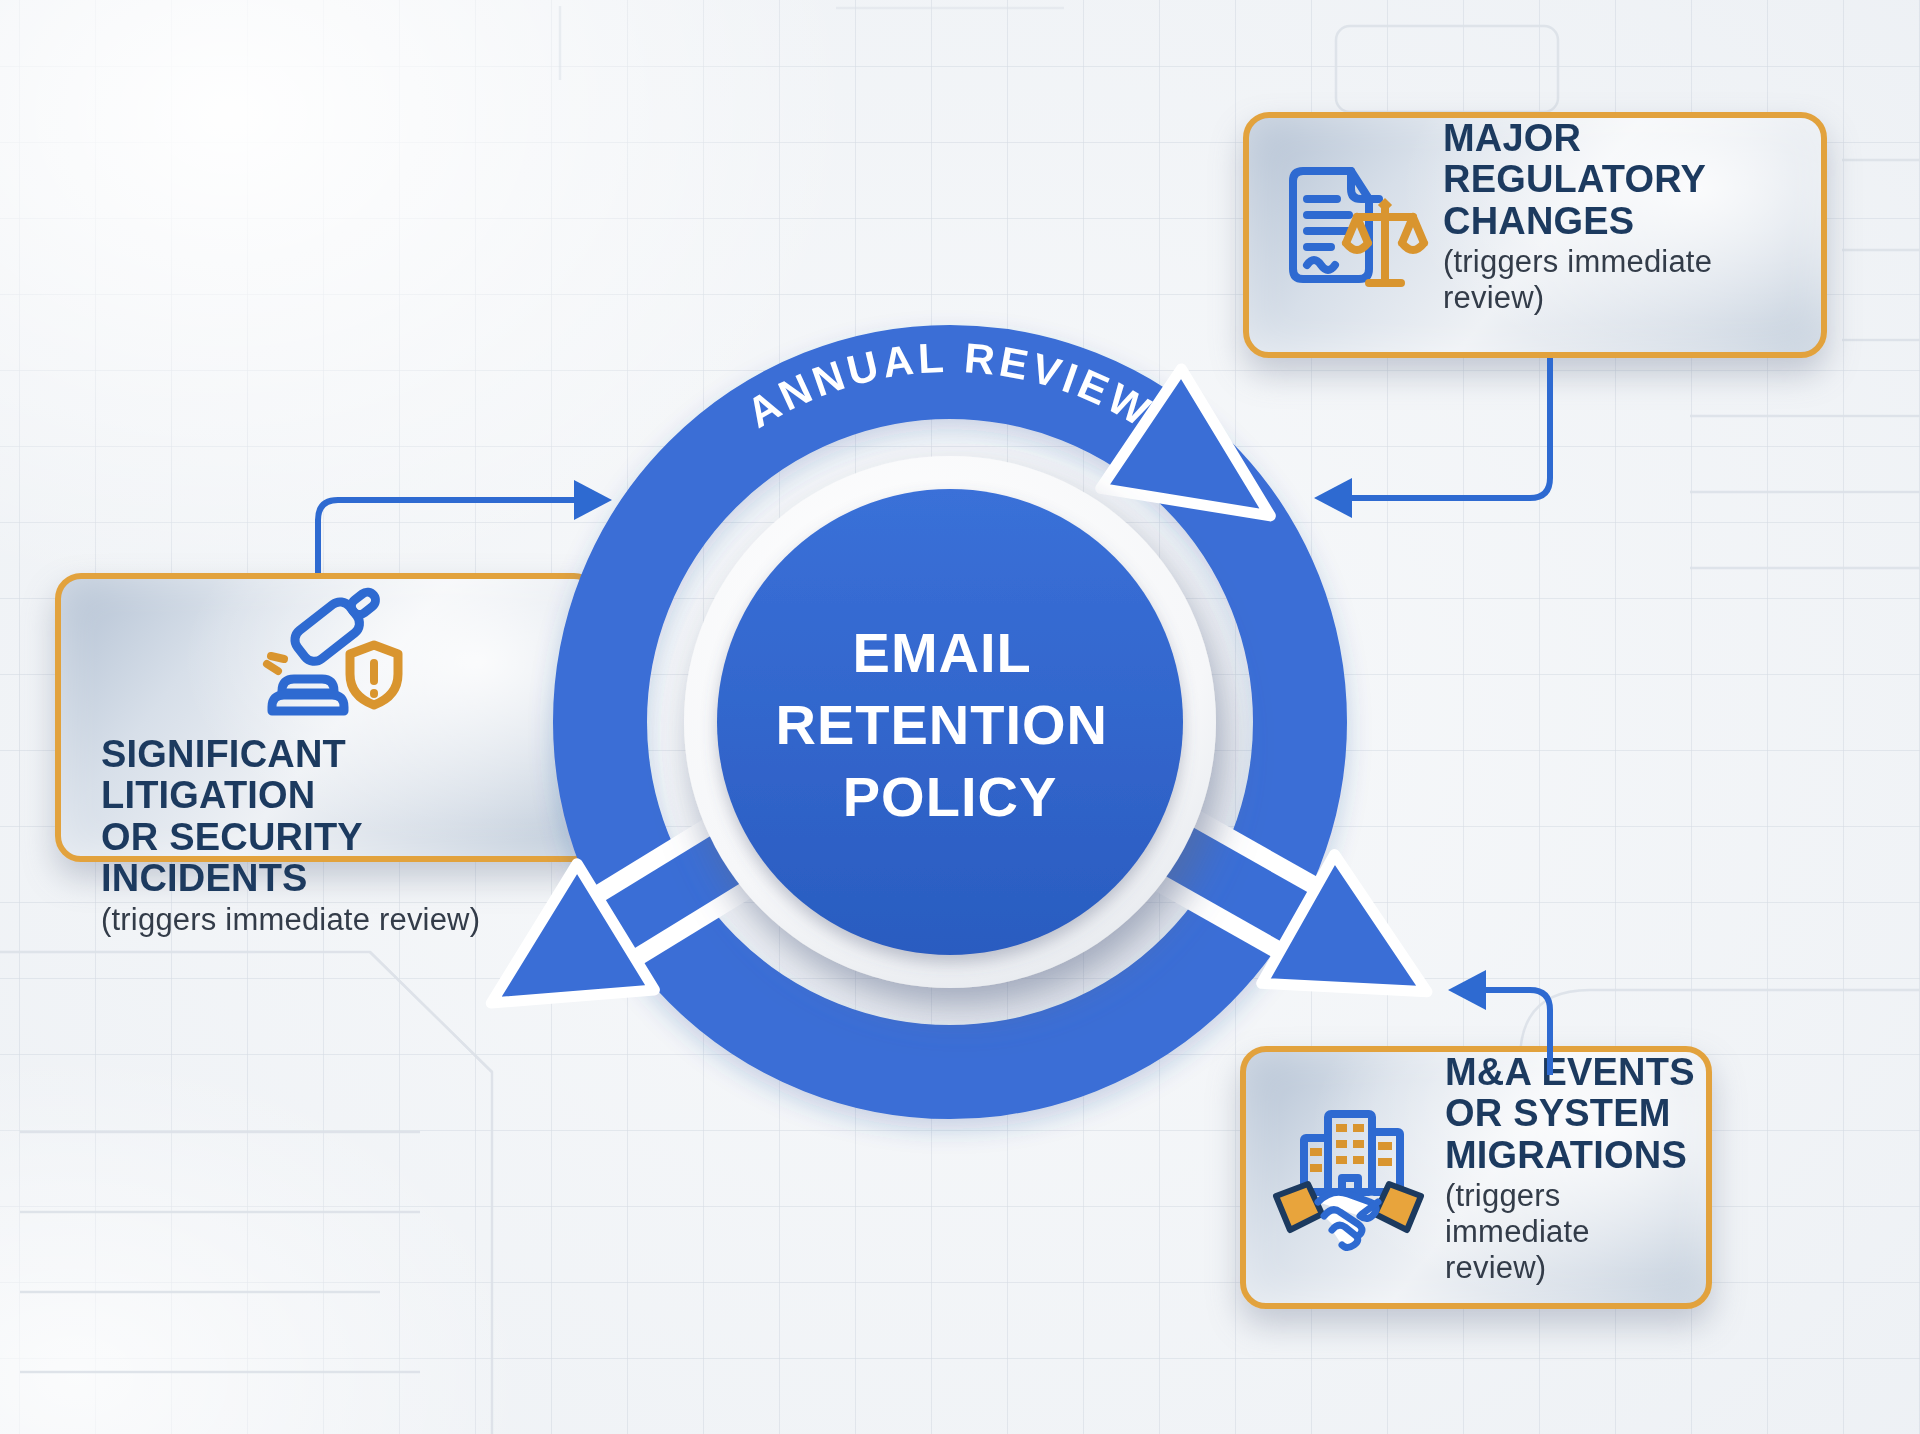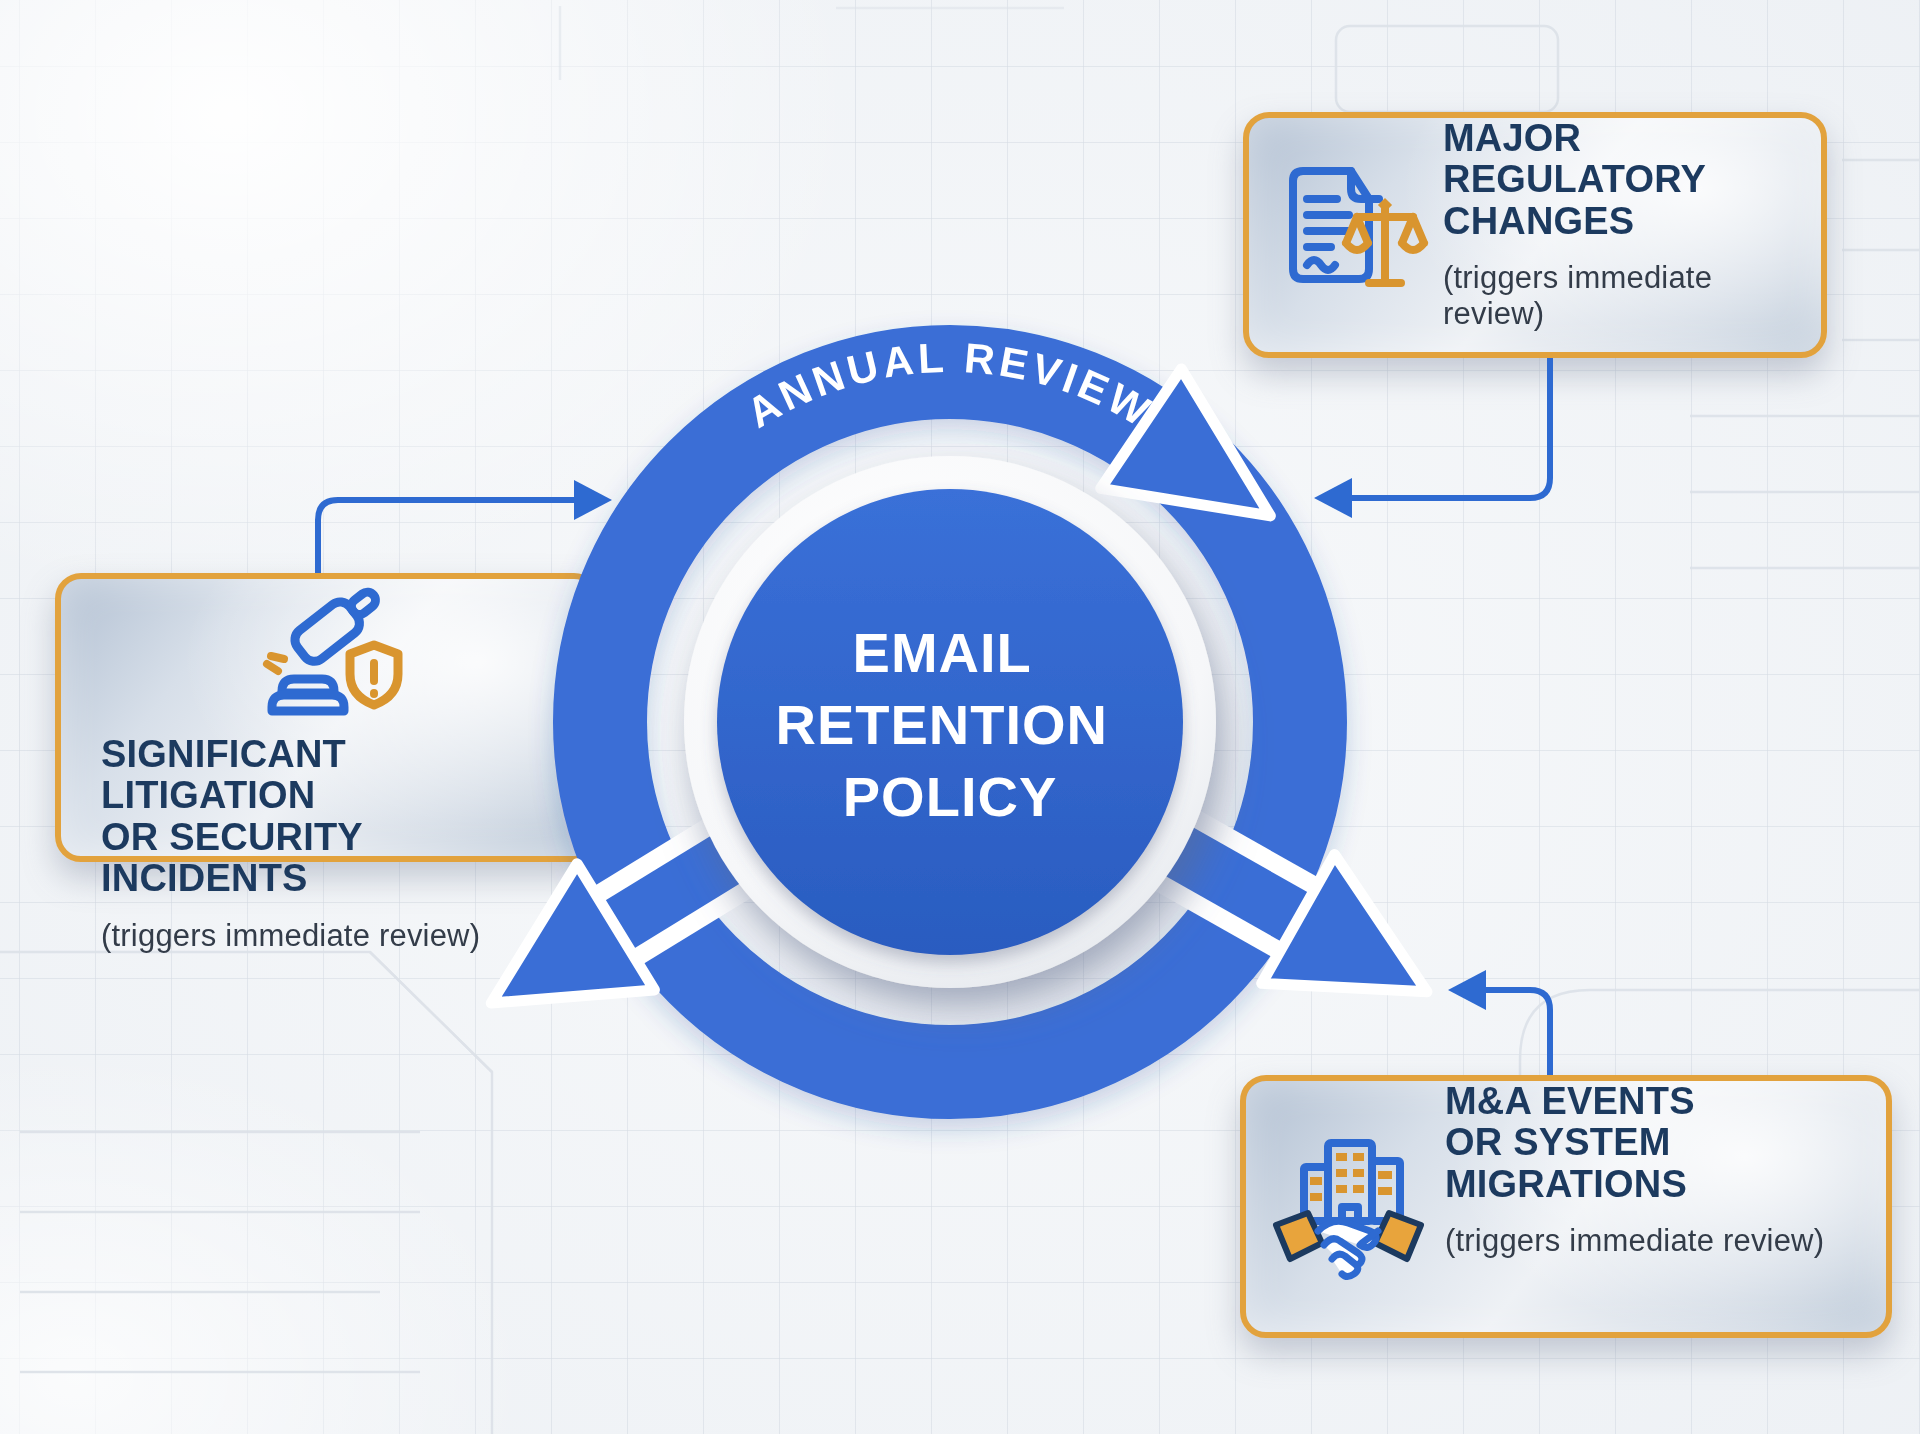--- a/index.html
+++ b/index.html
@@ -34,28 +34,28 @@
     position:absolute;z-index:1;
     border:6px solid #e2a23d;border-radius:26px;
     background:
       radial-gradient(420px 260px at 78% 30%, rgba(255,255,255,0.85), rgba(255,255,255,0) 70%),
       linear-gradient(128deg,#b3c1d3 0%, #d7dfe9 26%, #eef1f5 52%, #d4dce6 78%, #bcc9d8 100%);
     box-shadow:0 16px 32px rgba(105,118,142,0.35), inset 0 0 40px rgba(255,255,255,0.45);
     display:flex;box-sizing:border-box;
   }
   .card-left  {left:55px;  top:573px;  width:545px; height:289px; padding:0 10px 0 26px;flex-direction:column;}
   .card-tr    {left:1243px;top:112px;  width:584px; height:246px; padding:0 10px 0 20px;}
-  .card-br    {left:1240px;top:1075px; width:652px; height:263px; padding:0 10px 0 20px;}
+  .card-br    {left:1240px;top:1046px; width:472px; height:263px; padding:0 10px 0 20px;}
   .card-icon{flex:0 0 auto;display:flex;align-items:center;justify-content:center;}
   .card-text{flex:1 1 auto;padding-left:14px;}
   .card-title{
     font-weight:bold;font-size:38px;line-height:1.09;color:#1c3a5f;
     letter-spacing:0.2px;white-space:pre-line;
   }
-  .card-note{font-size:31px;color:#333c49;margin-top:18px;letter-spacing:0.2px;}
+  .card-note{font-size:31px;color:#333c49;margin-top:2px;letter-spacing:0.2px;}
 </style>
 </head>
 <body>
 
 <div class="canvas">
 
   <div class="grid"></div>
   <div class="veil"></div>
 
   <svg class="decor-svg" width="1920" height="1434" viewBox="0 0 1920 1434">

